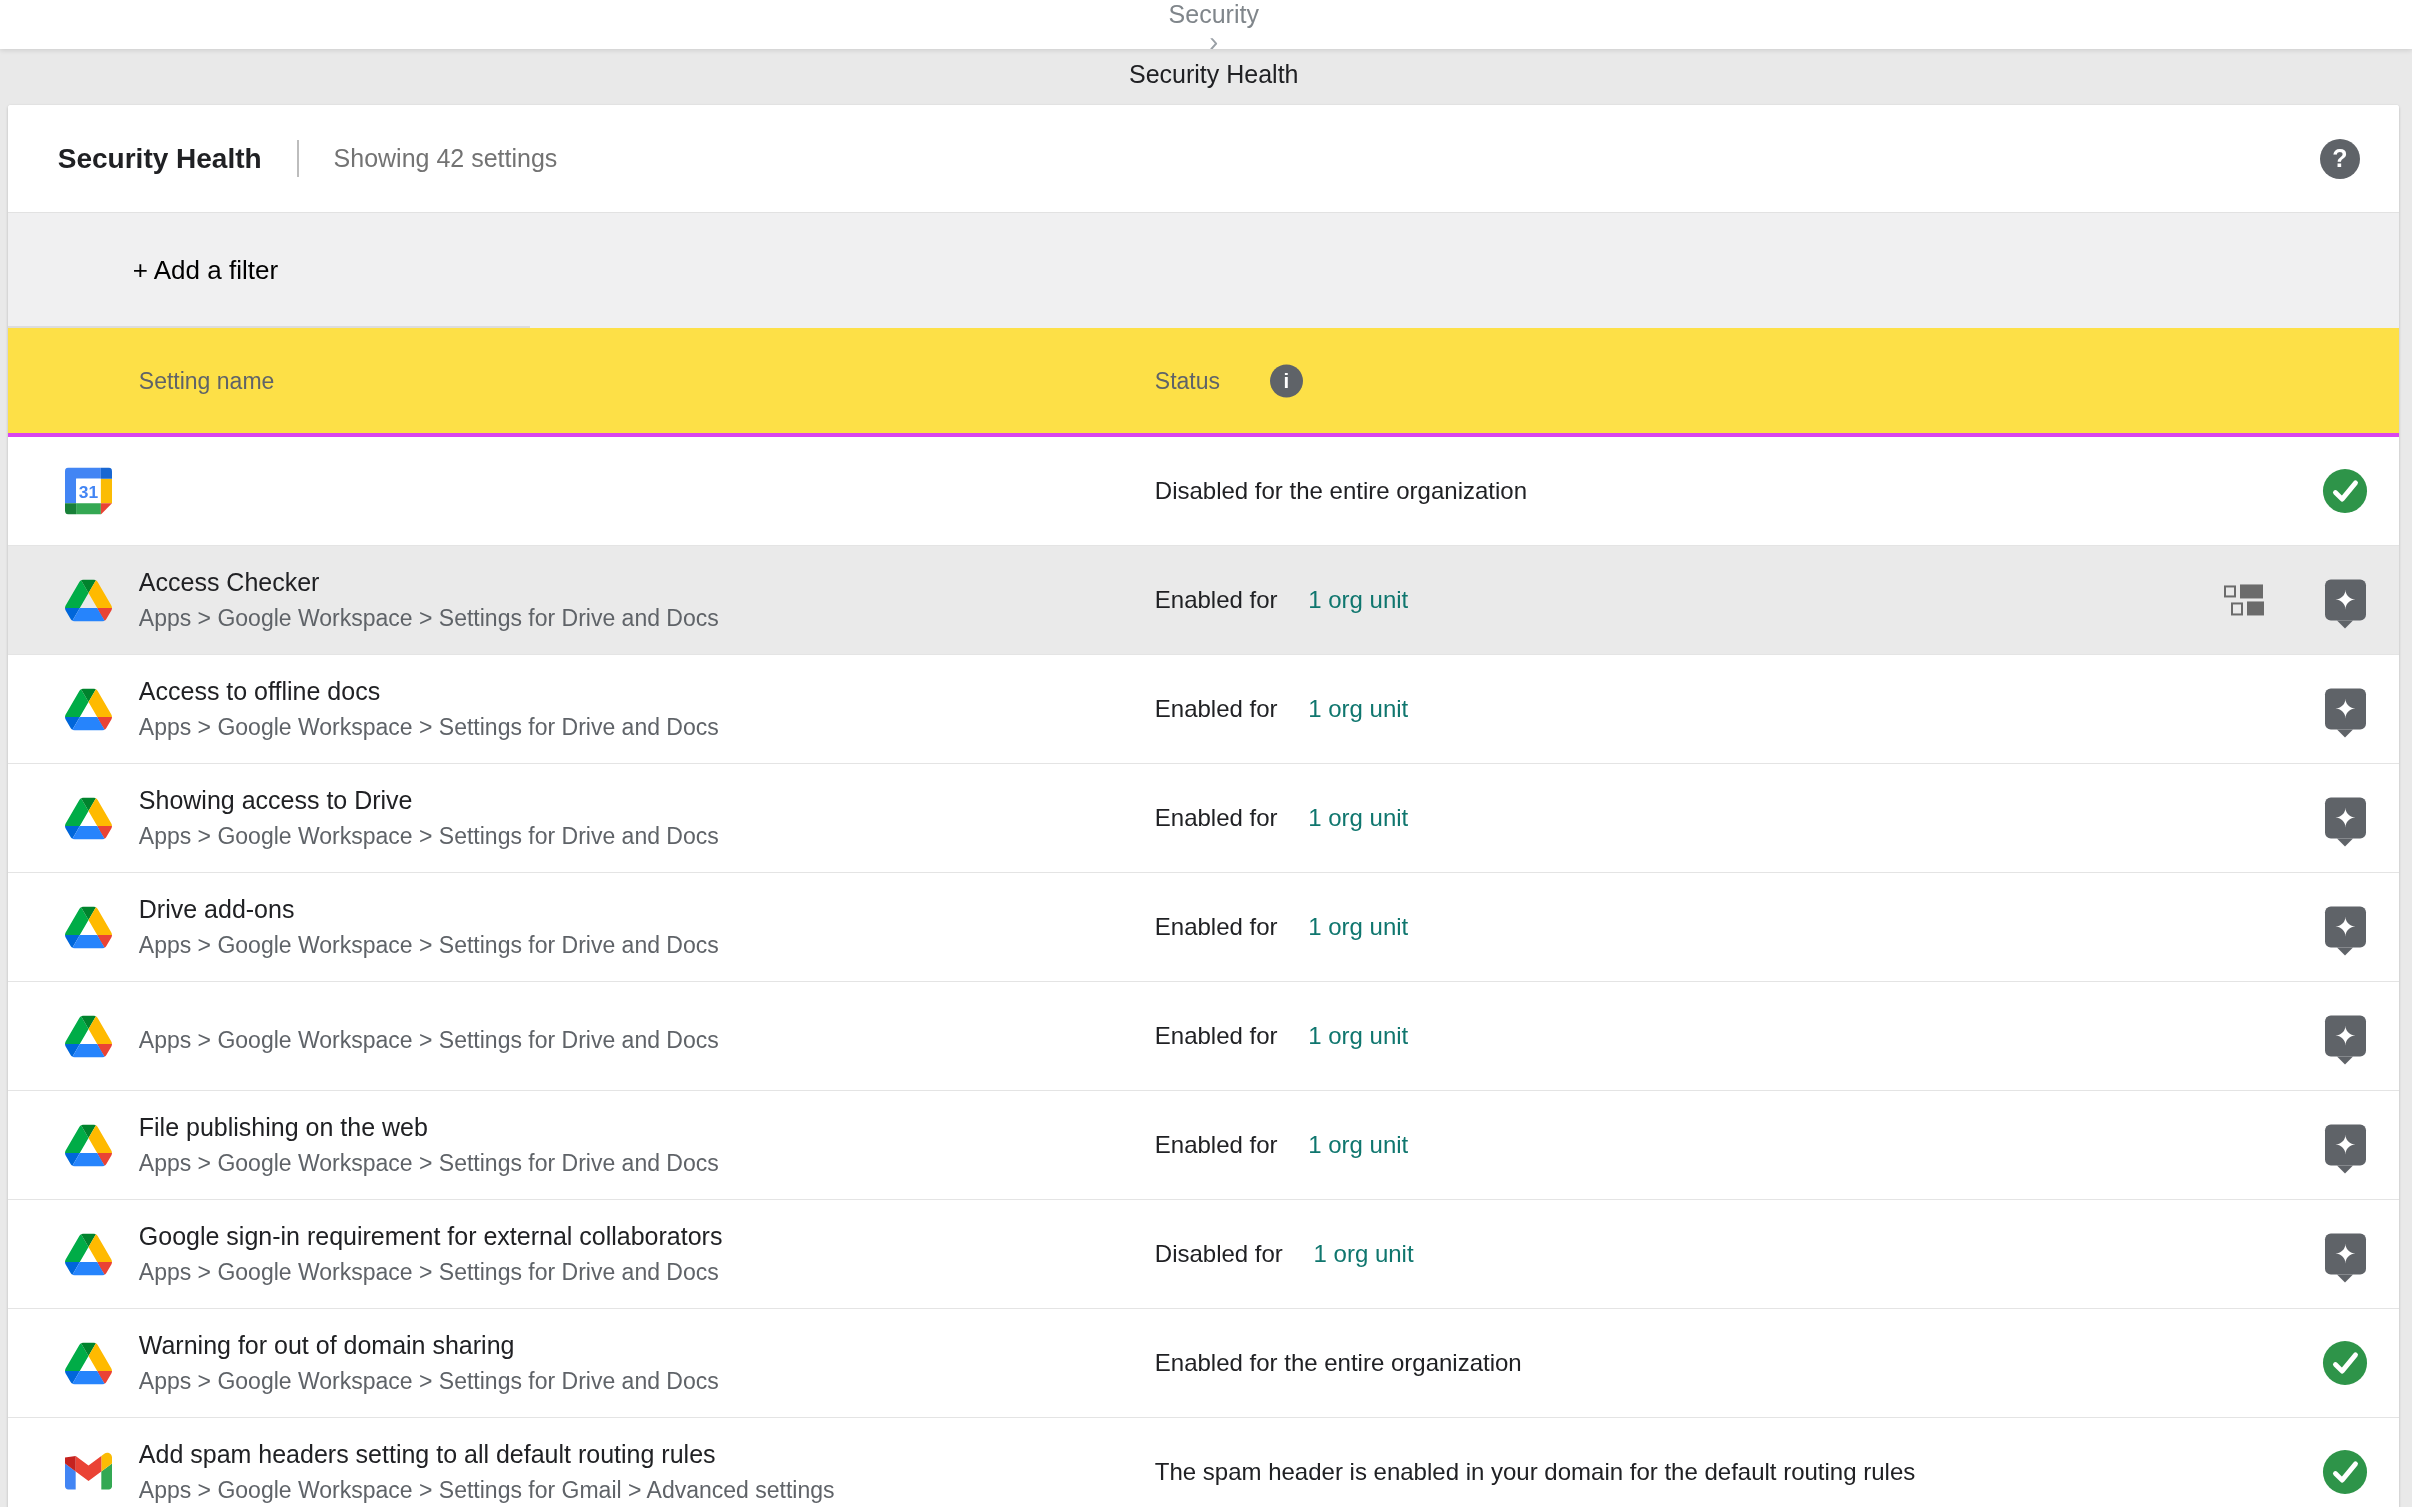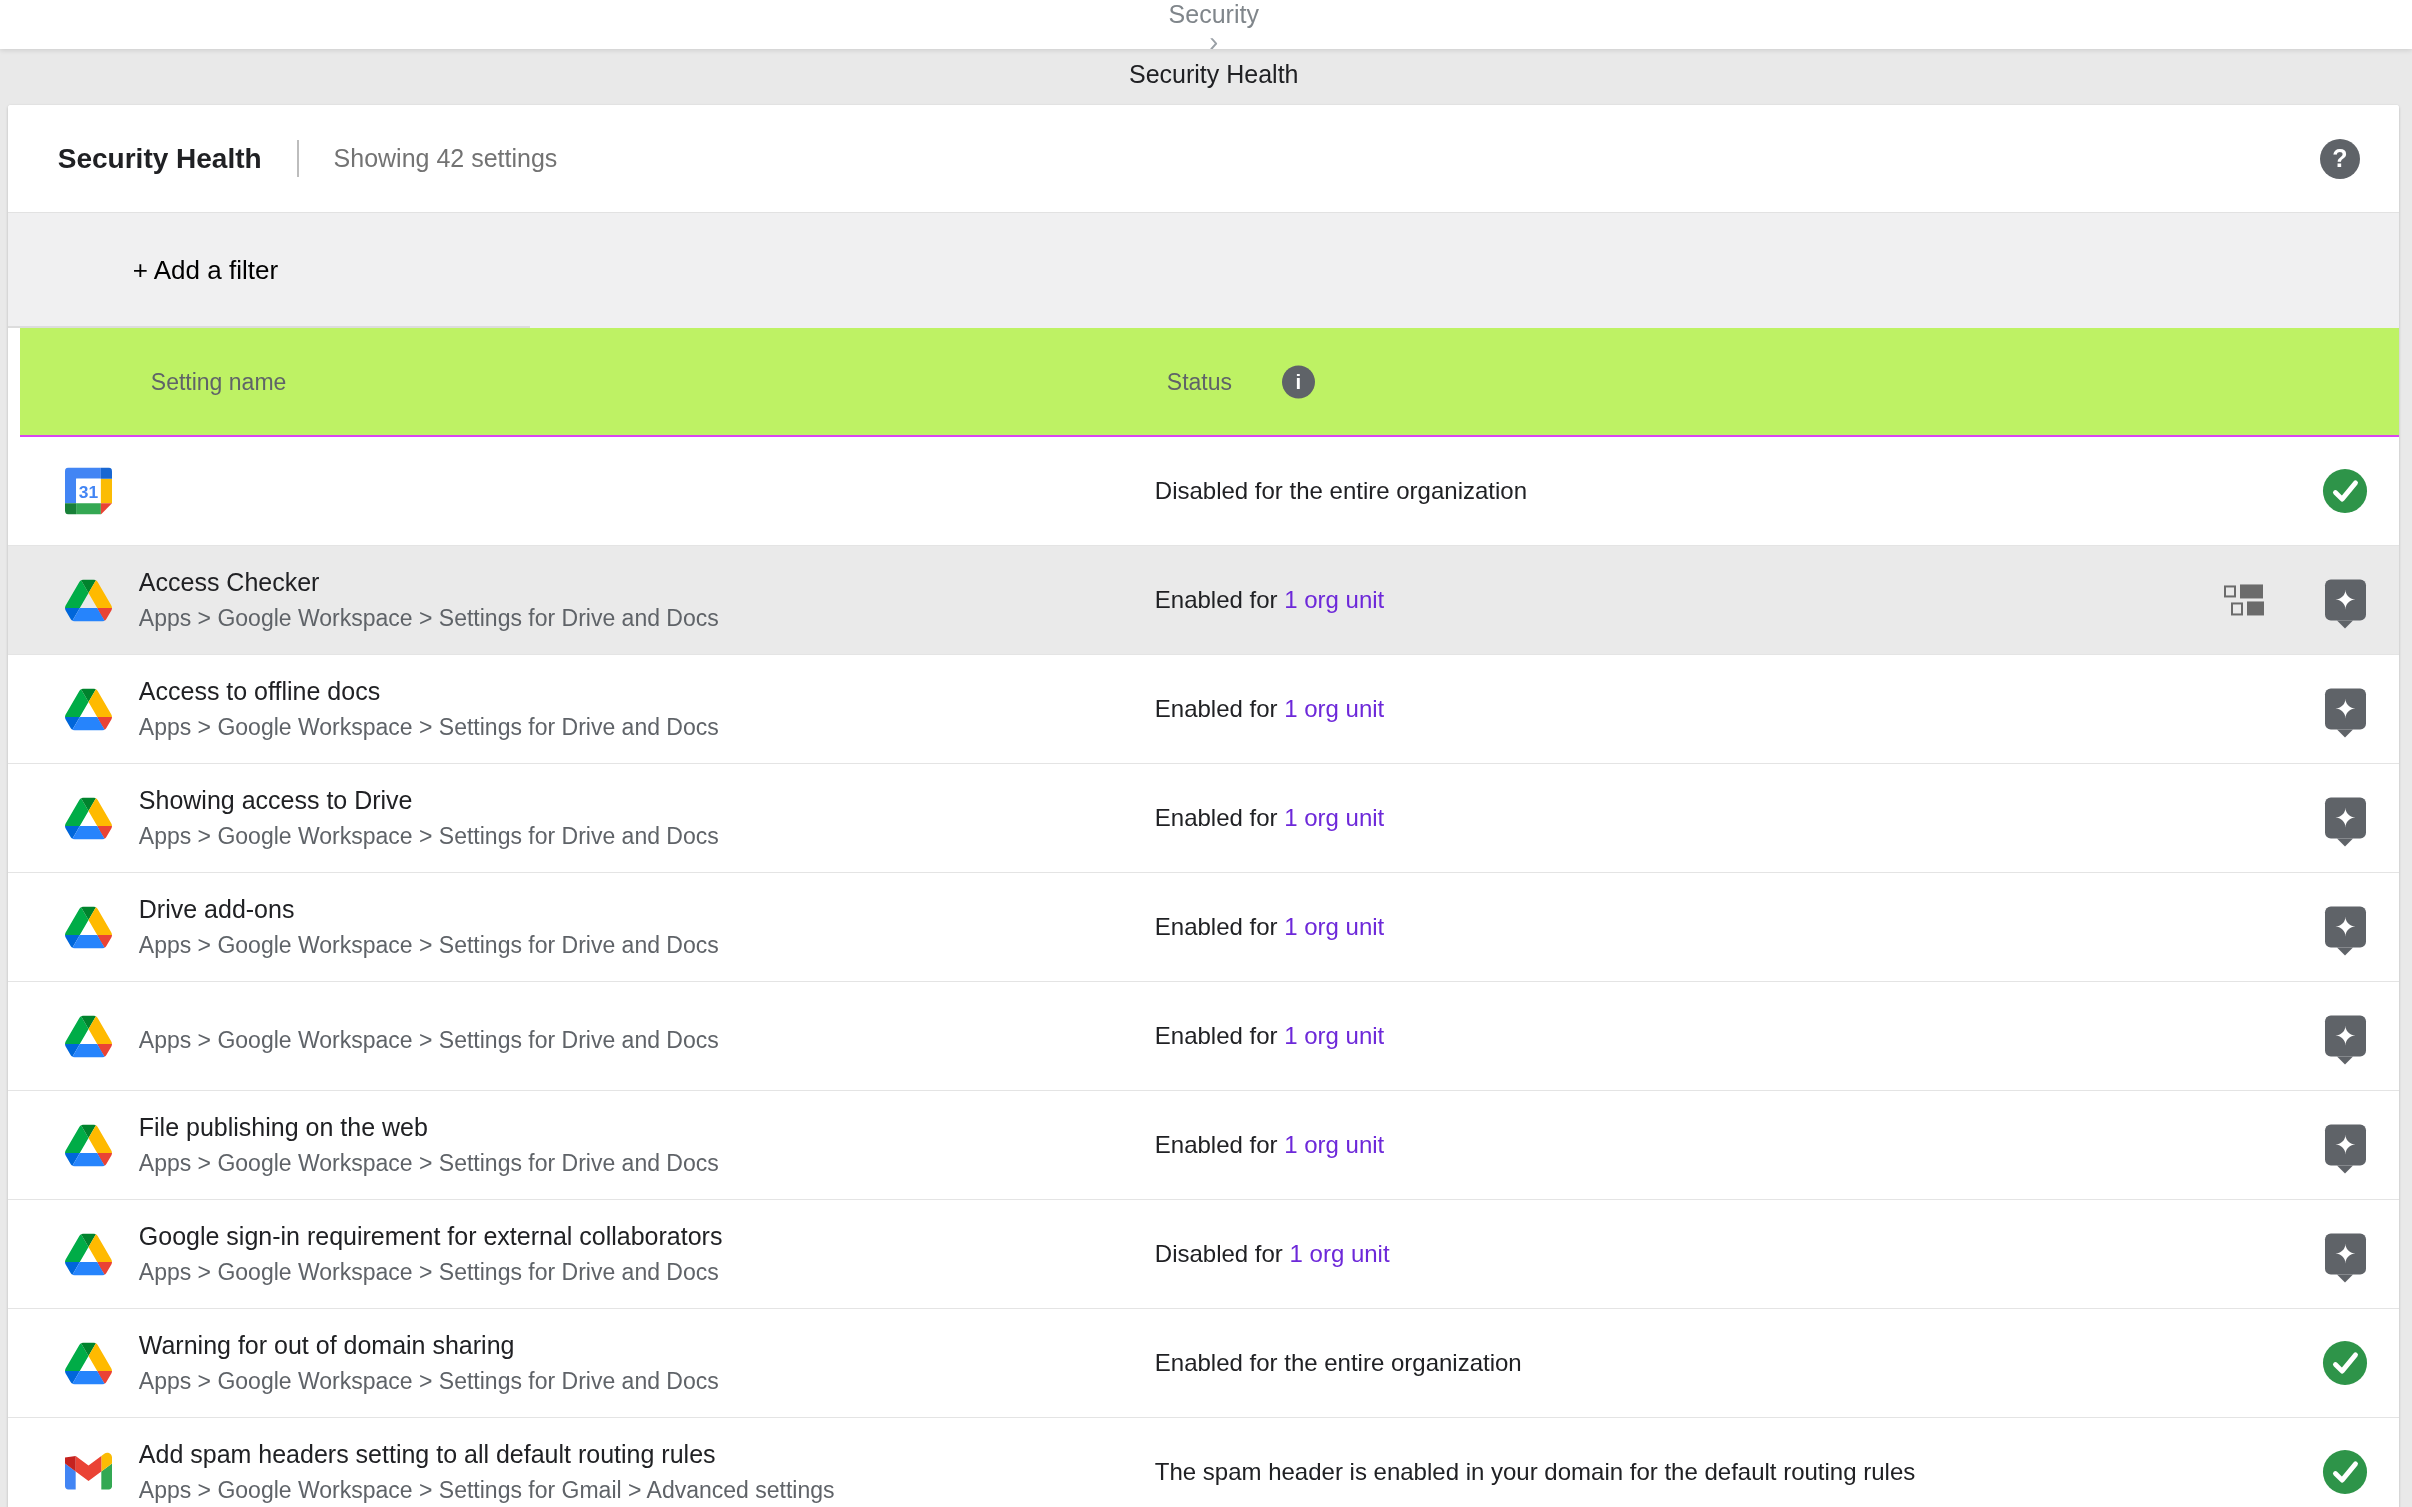--- a/index.html
+++ b/index.html
@@ -60,23 +60,22 @@
   .filter-icon .f1, .filter-icon .f2, .filter-icon .f3 {
     height: 5.8px; background: #5f6368; border-radius: 1px;
   }
   .filter-icon .f1 { width: 33px; }
   .filter-icon .f2 { width: 22px; margin-top: 5.8px; }
   .filter-icon .f3 { width: 7.8px; height: 6.8px; margin-top: 5.8px; margin-left: 7.8px; }
   .add-filter { margin-left: 41px; font-size: 26px; color: #000000; cursor: pointer; }
 
   
   .table-header {
-    height: 109px; background: #bef264; position: relative;
-    border-bottom: 2px solid #d946ef;
-    margin-left: 12px;
+    height: 109px; background: #fde047; position: relative;
+    border-bottom: 4px solid #d946ef;
   }
   .col-label { font-size: 23px; color: #5f6368; font-weight: 500; position: absolute; top: 50%; transform: translateY(-50%); }
   .col-name   { left: 131px; }
   .col-status { left: 1147px; }
   .info-btn {
     position: absolute; left: 1262px; top: 50%; transform: translateY(-50%);
     width: 33px; height: 33px; border-radius: 50%;
     background: #5f6368; color: #fff;
     display: flex; align-items: center; justify-content: center;
     font-size: 20.4px; font-weight: 700; font-style: normal; cursor: pointer;
@@ -87,21 +86,21 @@
     height: 109px; position: relative; background: #fff;
     border-bottom: 1px solid #e4e4e4;
     display: flex; align-items: center; cursor: pointer;
   }
   .row.highlighted { background: #eaeaea; }
   .app-icon { position: absolute; left: 56px; top: 50%; transform: translateY(-50%); width: 49px; height: 49px; display:flex; align-items:center; justify-content:center;text-align:right; }
   .cell-name { margin-left: 131px; padding-right: 19.4px; }
   .row-title { font-size: 25px; color: #202124; line-height: 1.15; }
   .row-path  { font-size: 23px; color: #5f6368; margin-top: 8.7px; }
   .cell-status { position: absolute; left: 1147px; top: 50%; transform: translateY(-50%); font-size: 24px; color: #202124; white-space: nowrap; }
-  .st-link { color: #6d28d9; text-decoration: none; cursor: pointer; }
+  .st-link { color: #0f766e; text-decoration: none; cursor: pointer; margin-left: 24px; }
 
   
   .trail { position: absolute; left: 2313px; top: 50%; transform: translateY(-50%); width: 49px; display: flex; justify-content: center; }
   .flag-badge {
     width: 41px; height: 41px; background: #5f6368; border-radius: 5.8px;
     position: relative; display: flex; align-items: center; justify-content: center;
     cursor: pointer;
   }
   .flag-badge::after {
     content: ""; position: absolute; left: 50%; bottom: -7.8px; transform: translateX(-50%);

